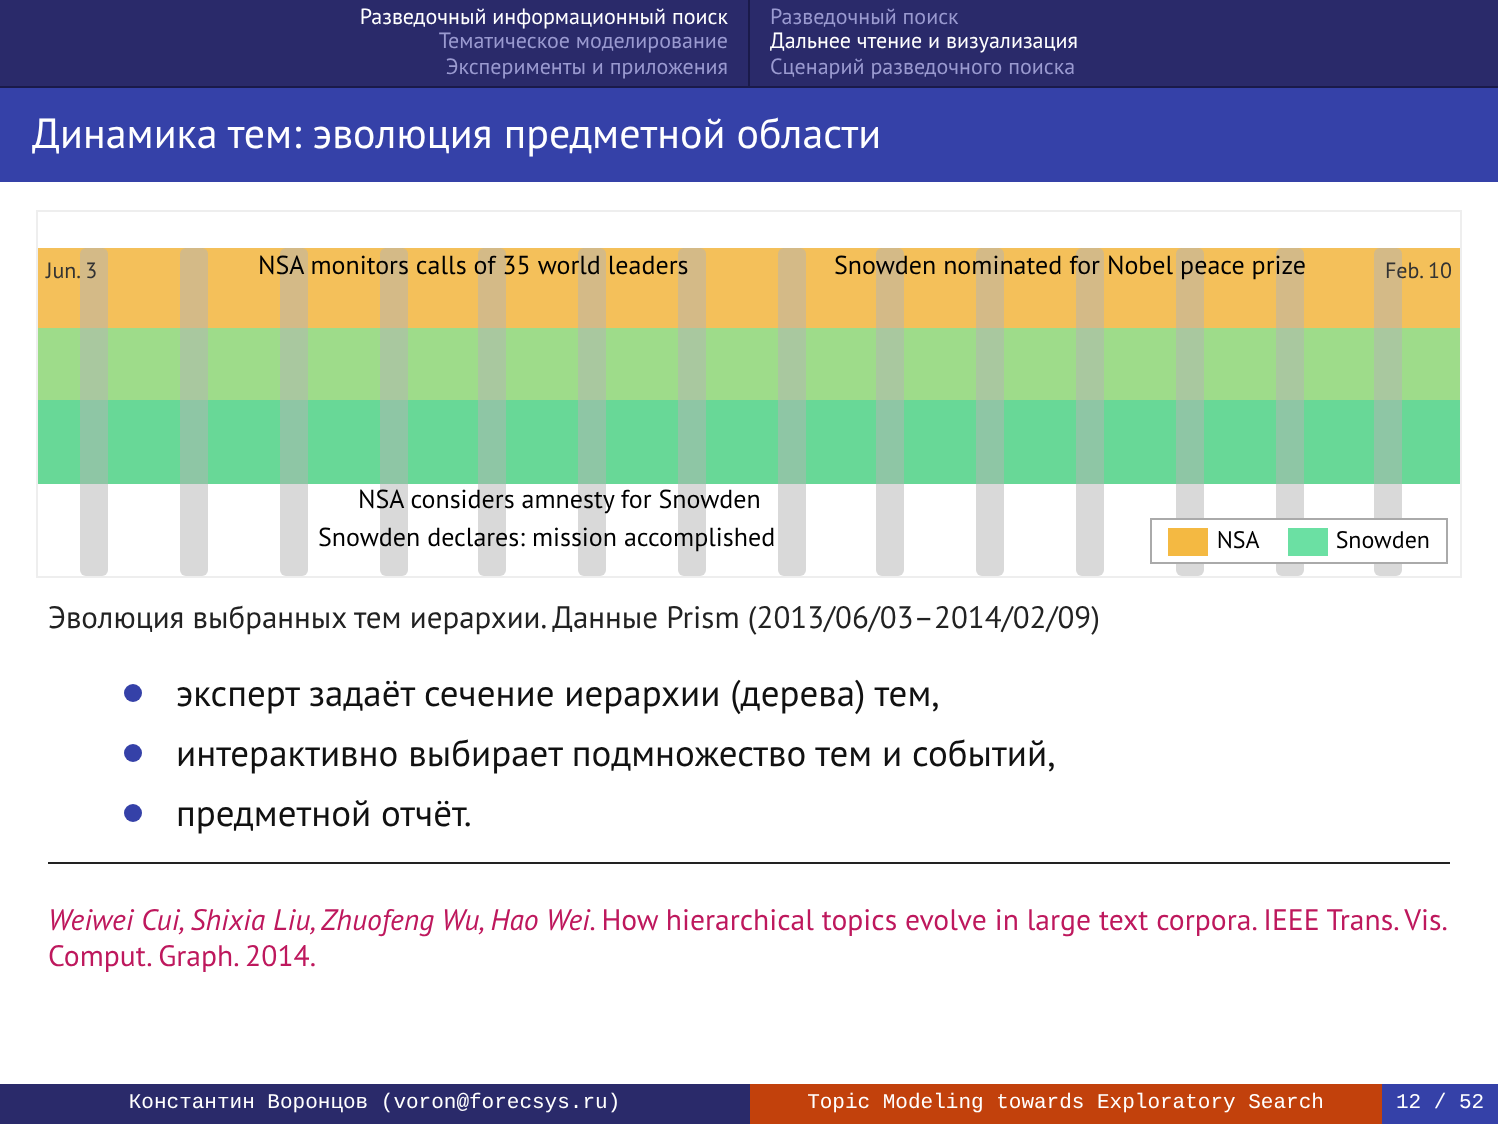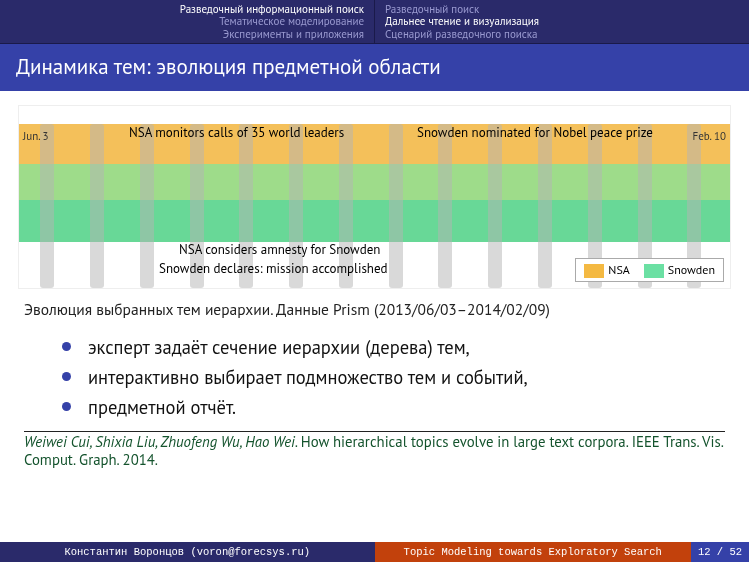--- a/index.html
+++ b/index.html
@@ -60,21 +60,21 @@
   .tick { position:absolute; top:18px; bottom:0; width:14px; background: rgba(180,180,180,0.5); border-radius:3px;}
   .caption { margin: 10px 24px 0; font-size: 15.5px; color: #222; }
   .bullets { margin: 16px 84px 0; font-size: 18.5px; color: #111; }
   .bullets li { list-style: none; margin: 6px 0; position: relative; padding-left: 4px;}
   .bullets li::before {
     content: ""; position: absolute; left: -22px; top: 7px;
     width: 9px; height: 9px; border-radius: 50%; background: #3541a8;
   }
   .ref {
     margin: 12px 24px 0; border-top: 1px solid #222;
-    padding-top: 1px; font-size: 14.8px; font-style: italic; color: #14532d;
+    padding-top: 20px; font-size: 14.8px; font-style: italic; color: #be185d;
     line-height: 1.25;
   }
   .ref .au { font-style: italic; }
   .ref .ti { font-style: normal; }
   .footer {
     position: absolute; bottom: 0; left: 0; right: 0;
     display: flex; height: 20px; font-size: 10.5px; font-family: Liberation Mono, monospace;
   }
   .footer-left {
     flex: 0 0 50%; background: #2a2a6a; color: #fff;

